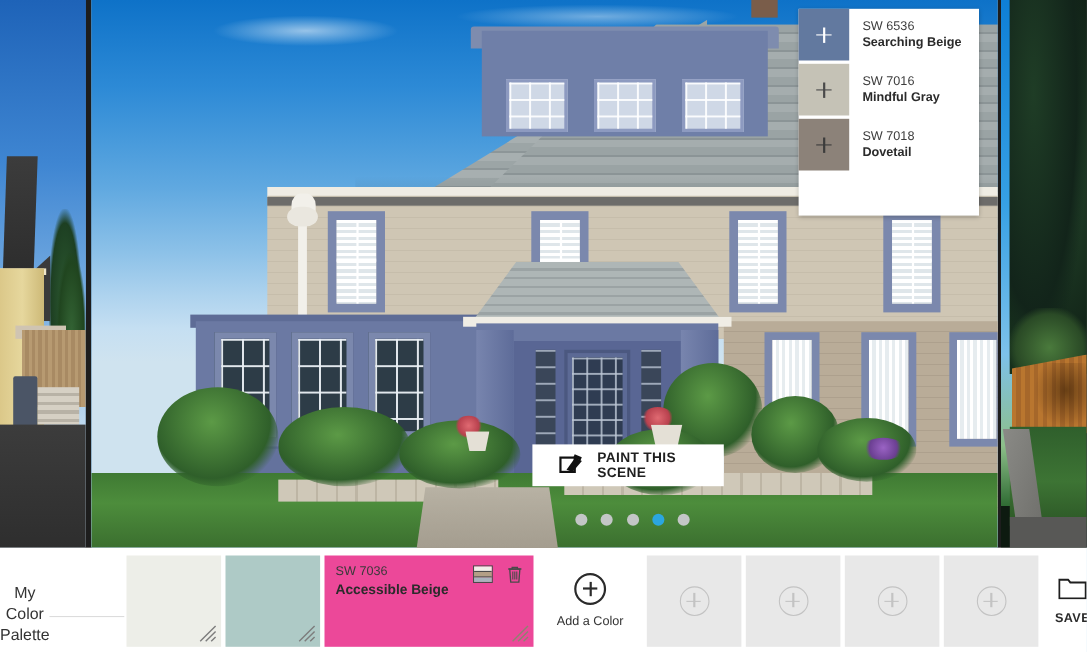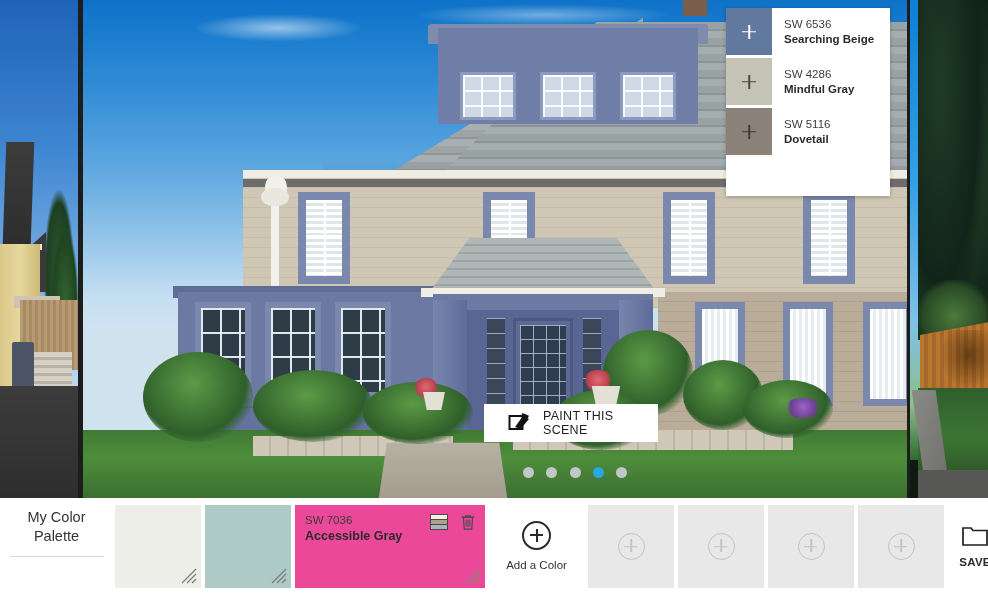--- a/index.html
+++ b/index.html
@@ -210,39 +210,39 @@
   .ep-code { font-size:11.5px; color:#3d3d3d; line-height:1.25; }
   .ep-name { font-size:11.5px; color:#2b2b2b; font-weight:bold; line-height:1.25; }
 
   
   #paint-scene-btn {
     position:absolute; left:401px; top:404px; width:174px; height:38px;
     background:#ffffff; display:flex; align-items:center; z-index:35; cursor:pointer;
   }
   #paint-scene-btn .pb-icon { width:24px; height:24px; margin-left:24px; position:relative; }
   #paint-scene-btn .pb-label {
-    margin-left:11px; font-size:12.5px; font-weight:normal; color:#1f1f1f; letter-spacing:.3px;
+    margin-left:11px; font-size:12.5px; font-weight:bold; color:#1f1f1f; letter-spacing:.3px;
   }
 
   
   #scene-dots {
     position:absolute; left:440px; top:464px; width:104px; height:16px;
     display:flex; align-items:center; justify-content:space-between; z-index:35;
   }
   .dot { width:11px; height:11px; border-radius:50%; background:#c3c6c6; cursor:pointer; }
   .dot.active { background:#2ba6e0; }
 
   
   #palette-bar {
     position:absolute; left:0; top:498px; width:988px; height:95px; background:#ffffff;
     display:flex; align-items:stretch;
   }
   #my-palette {
-    width:113px; flex:0 0 113px; display:flex; flex-direction:column;
-    align-items:center; justify-content:flex-start; padding-top:10px;
+    width:113px; flex:0 0 113px; display:flex; flex-direction:row;
+    align-items:center; justify-content:flex-start; padding-top:28px;
   }
   #my-palette .mp-title { font-size:14.5px; color:#333; text-align:center; line-height:1.3; }
   #my-palette .mp-div { width:94px; height:1px; background:#dcdcdc; margin:10px 0 9px 0; }
   #my-palette .mp-compare { font-size:11.5px; font-weight:bold; color:#2b2b2b; letter-spacing:.2px; cursor:pointer; }
 
   .slot { position:relative; margin:7px 2px 5px 2px; }
   .swatch-filled { width:86px; flex:0 0 86px; }
   .swatch-wide { width:190px; flex:0 0 190px; }
   .resize-handle { position:absolute; right:4px; bottom:4px; width:16px; height:16px; }
   .swatch-code { position:absolute; left:10px; top:9px; font-size:11.5px; color:#3a3a3a; }
@@ -429,31 +429,31 @@
         <span class="ep-code">SW 6536</span>
         <span class="ep-name">Searching Beige</span>
       </div>
     </div>
 
     <div class="ep-row">
       <div class="ep-swatch" style="background: rgb(197, 194, 182);">
         <span class="ep-plus" style="color: rgb(74, 74, 74);"></span>
       </div>
       <div class="ep-text">
-        <span class="ep-code">SW 4286</span>
+        <span class="ep-code">SW 7016</span>
         <span class="ep-name">Mindful Gray</span>
       </div>
     </div>
 
     <div class="ep-row">
       <div class="ep-swatch" style="background: rgb(140, 130, 121);">
         <span class="ep-plus" style="color: rgb(60, 60, 60);"></span>
       </div>
       <div class="ep-text">
-        <span class="ep-code">SW 5116</span>
+        <span class="ep-code">SW 7018</span>
         <span class="ep-name">Dovetail</span>
       </div>
     </div>
   </div>
 </div>
 
 <div id="palette-bar">
 
   <div id="my-palette">
     <div class="mp-title">
@@ -474,21 +474,21 @@
   <div class="slot swatch-filled" style="background: rgb(174, 202, 198);">
     <span class="resize-handle">
       <svg viewBox="0 0 16 16" width="16" height="16">
         <path d="M15 1 L1 15 M15 6 L6 15 M15 11 L11 15" stroke="#7d7d7d" stroke-width="1.3" fill="none"></path>
       </svg>
     </span>
   </div>
 
   <div class="slot swatch-wide" style="background: #ec4899;">
     <span class="swatch-code">SW 7036</span>
-    <span class="swatch-name">Accessible Gray</span>
+    <span class="swatch-name">Accessible Beige</span>
     <span class="sw-icons">
       <span class="icon-stripes">
         <span style="background: rgb(242, 239, 233);"></span>
         <span style="background: rgb(179, 159, 134);"></span>
         <span style="background: rgb(169, 179, 189);"></span>
       </span>
       <span class="icon-trash">
         <svg viewBox="0 0 16 17" width="16" height="17">
           <path d="M2 3.2 H14" stroke="#4a4a4a" stroke-width="1.3"></path>
           <path d="M5.6 3.2 V1.8 H10.4 V3.2" stroke="#4a4a4a" stroke-width="1.2" fill="none"></path>

